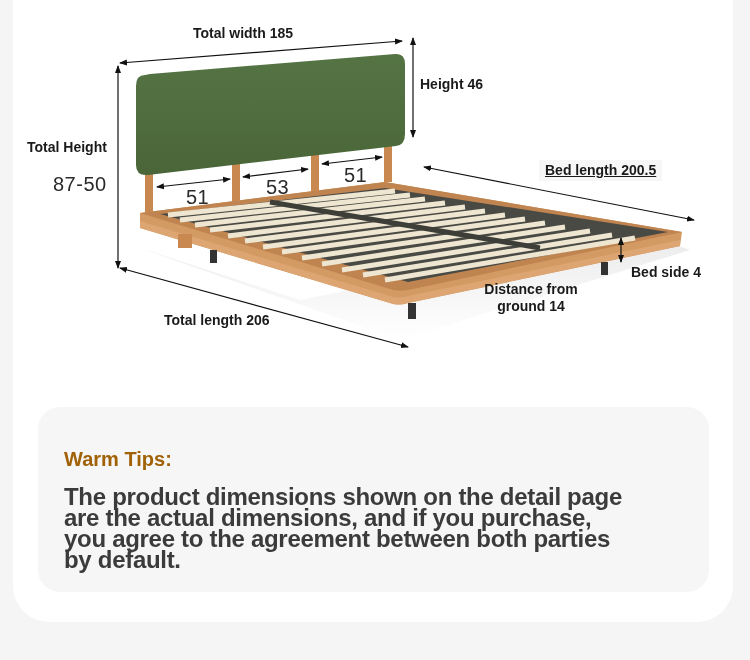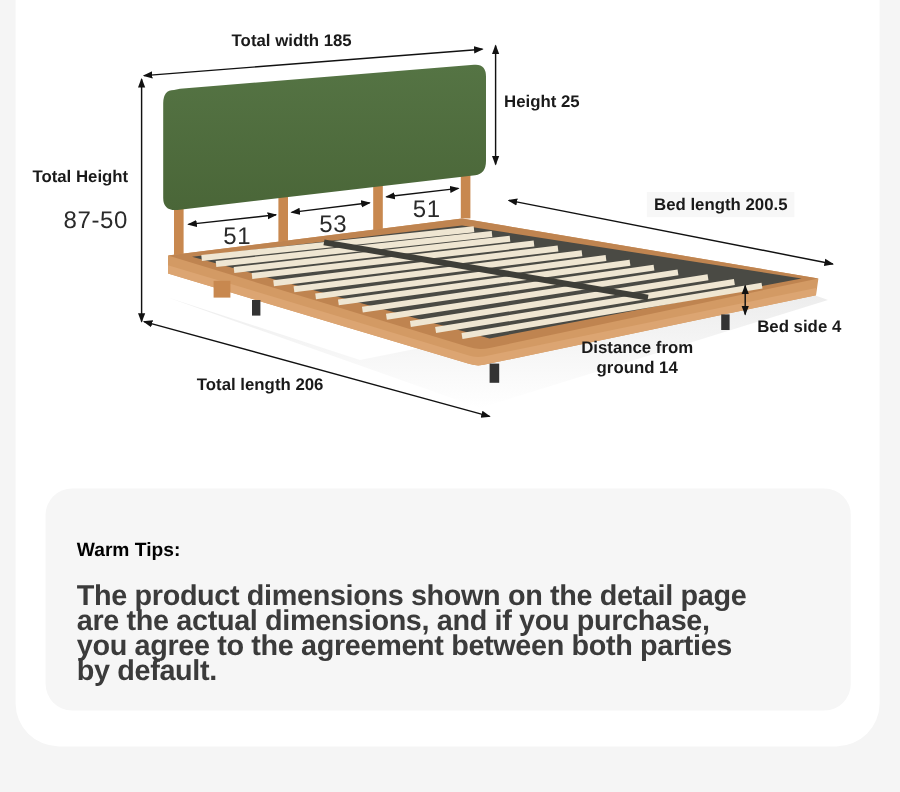--- a/index.html
+++ b/index.html
@@ -23,22 +23,22 @@
   .num {
     position: absolute; font-size: 20px; color: #2a2a2a; line-height: 22px;
     font-family: "Liberation Sans", sans-serif; letter-spacing: 0.5px;
   }
   .center { text-align: center; }
   .tips {
     position: absolute; left: 38px; top: 407px; width: 671px; height: 185px;
     background: #f6f6f6; border-radius: 22px;
   }
   .tips-title {
-    position: absolute; left: 26px; top: 41px; font-size: 16px; font-weight: bold;
-    color: #000000; line-height: 22px;
+    position: absolute; left: 26px; top: 41px; font-size: 20px; font-weight: bold;
+    color: #a16207; line-height: 22px;
   }
   .tips-body {
     position: absolute; left: 26px; top: 79px; width: 560px; font-size: 24px;
     font-weight: bold; color: #3b3b3b; line-height: 21px; letter-spacing: -0.3px;
   }
 </style>
 </head>
 <body>
 
 <div class="card"></div>
@@ -108,24 +108,24 @@
       <line x1="424" y1="167" x2="694" y2="220" marker-start="url(#at)" marker-end="url(#ah)"></line>
       <line x1="120" y1="268" x2="408" y2="347" marker-start="url(#at)" marker-end="url(#ah)"></line>
       <line x1="621" y1="238" x2="621" y2="262" marker-start="url(#at)" marker-end="url(#ah)"></line>
       <line x1="157" y1="187" x2="230" y2="179" marker-start="url(#at)" marker-end="url(#ah)"></line>
       <line x1="243" y1="177" x2="308" y2="169" marker-start="url(#at)" marker-end="url(#ah)"></line>
       <line x1="322" y1="164" x2="382" y2="157" marker-start="url(#at)" marker-end="url(#ah)"></line>
     </g>
   </svg>
 
   <div class="lbl" style="left:193px; top:25px;">Total width 185</div>
-  <div class="lbl" style="left:420px; top:76px;">Height 25</div>
+  <div class="lbl" style="left:420px; top:76px;">Height 46</div>
   <div class="lbl" style="left:27px; top:139px;">Total Height</div>
   <div class="num" style="left:53px; top:173px;">87-50</div>
-  <div class="lbl bg" style="left:539px; top:160px;">Bed length 200.5</div>
+  <div class="lbl bg" style="left:539px; top:160px;text-decoration:underline;">Bed length 200.5</div>
   <div class="lbl" style="left:631px; top:264px;">Bed side 4</div>
   <div class="lbl center" style="left:482px; top:281px; width:98px;">
     <div>Distance from</div>
     <div>ground 14</div>
   </div>
   <div class="lbl" style="left:164px; top:312px;text-align:right;">Total length 206</div>
   <div class="num" style="left:186px; top:186px;">51</div>
   <div class="num" style="left:266px; top:176px;">53</div>
   <div class="num" style="left:344px; top:164px;">51</div>
 </div>

